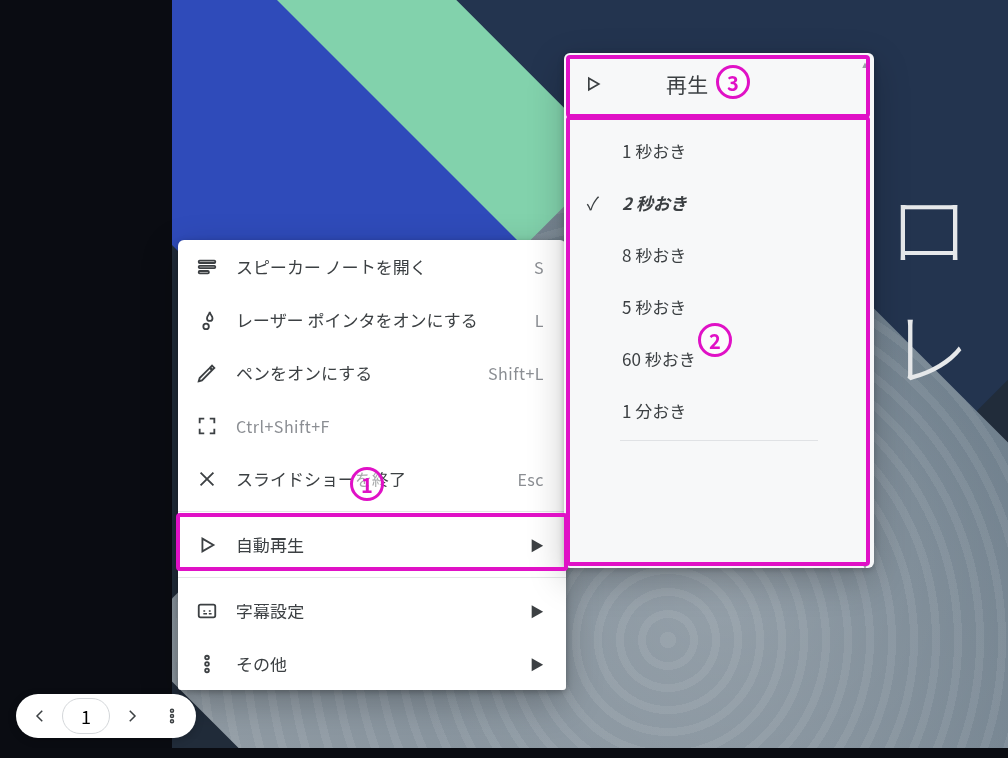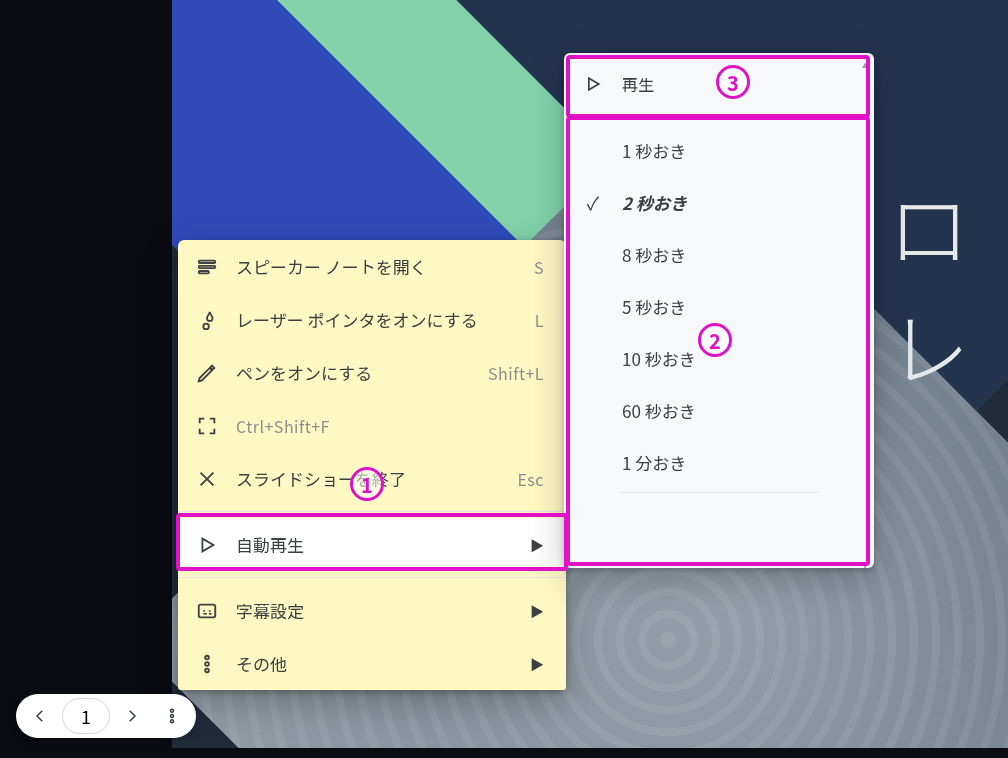--- a/index.html
+++ b/index.html
@@ -14,21 +14,21 @@
   .photo { position:absolute; right:-40px; top:260px; width:760px; height:760px; transform:rotate(45deg);
            background:
              radial-gradient(circle at 50% 40%, rgba(255,255,255,.18), rgba(0,0,0,0) 55%),
              repeating-radial-gradient(circle at 50% 50%, rgba(255,255,255,.07) 0 8px, rgba(255,255,255,0) 8px 22px),
              linear-gradient(#70808d,#8f9aa3); }
   .title1 { position:absolute; right:10px; top:165px; color:#e6e8ea; font-size:82px; letter-spacing:28px; font-weight:300; white-space:nowrap; }
   .title2 { position:absolute; right:10px; top:285px; color:#e6e8ea; font-size:82px; letter-spacing:28px; font-weight:300; white-space:nowrap; }
   .title1 span, .title2 span { letter-spacing:28px; }
 
   
-  .menu { position:absolute; left:178px; top:240px; width:388px; background:#fef9c3; border-radius:6px 6px 3px 3px; box-shadow:0 2px 6px rgba(0,0,0,.28), 0 12px 36px rgba(0,0,0,.25); color:#3c4043; }
+  .menu { position:absolute; left:178px; top:240px; width:388px; background:#ffffff; border-radius:6px 6px 3px 3px; box-shadow:0 2px 6px rgba(0,0,0,.28), 0 12px 36px rgba(0,0,0,.25); color:#3c4043; }
   .mi { display:flex; align-items:center; height:53px; font-size:17px; cursor:pointer; position:relative; }
   .mi .ic { width:58px; display:flex; align-items:center; justify-content:center; color:#3c4043; }
   .mi .ic svg { width:22px; height:22px; fill:none; stroke:#3c4043; stroke-width:2; }
   .mi .lbl { flex:1; white-space:nowrap; }
   .mi .sc { padding-right:22px; color:#8b8e93; font-size:16px; letter-spacing:.5px; }
   .mi .chev { padding-right:22px; color:#3c4043; font-size:14px; }
   .mi.active { background:#fff; }
   .sep { height:1px; margin:6px 0; background:#e4e6e8; }
 
   .hi1 { position:absolute; pointer-events:none; border:4px solid #e011c6; border-radius:4px; }
@@ -44,21 +44,21 @@
   .b1 { left:350px; top:467px; }
   .b2 { left:698px; top:323px; }
   .b3 { left:716px; top:65px; }
 
   
   .submenu { position:absolute; left:564px; top:53px; width:310px; height:515px; background:#f7f8f9; border-radius:6px; box-shadow:0 2px 6px rgba(0,0,0,.22), 0 12px 36px rgba(0,0,0,.22); color:#3c4043; overflow:hidden; }
   .submenu .scroll { position:absolute; inset:0; overflow-y:auto; }
   .smi { display:flex; align-items:center; height:52px; font-size:17px; cursor:pointer; }
   .smi .tick { width:58px; display:flex; align-items:center; justify-content:center; font-size:18px; color:#3c4043; }
   .smi .lbl { flex:1; }
-  .smi.play { height:62px; font-size:16px; }
+  .smi.play { height:62px; font-size:21px;gap:44px; }
   .smi.sel .lbl { font-weight:700;font-style:italic; }
   .ssep { height:1px; margin:4px 56px 4px 56px; background:#e0e2e5; }
   
   .scrollbarfx { position:absolute; right:1px; top:4px; width:16px; bottom:4px; pointer-events:none; }
   .scrollbarfx .tri { position:absolute; left:2px; width:12px; height:10px; color:#9aa0a6; font-size:11px; text-align:center; }
   .scrollbarfx .up { top:-2px; }
   .scrollbarfx .dn { bottom:-2px; }
 
   
   .nav { position:absolute; left:16px; bottom:20px; height:44px; display:flex; align-items:center; background:#fff; border-radius:24px; box-shadow:0 2px 8px rgba(0,0,0,.2); padding:4px; }
@@ -182,24 +182,20 @@
       <div class="smi">
         <span class="tick"></span>
         <span class="lbl">8 秒おき</span>
       </div>
       <div class="smi">
         <span class="tick"></span>
         <span class="lbl">5 秒おき</span>
       </div>
       <div class="smi">
         <span class="tick"></span>
-        <span class="lbl">10 秒おき</span>
-      </div>
-      <div class="smi">
-        <span class="tick"></span>
         <span class="lbl">60 秒おき</span>
       </div>
       <div class="smi">
         <span class="tick"></span>
         <span class="lbl">1 分おき</span>
       </div>
       <div class="ssep"></div>
     </div>
     <div class="scrollbarfx">
       <div class="tri up">▴</div>

